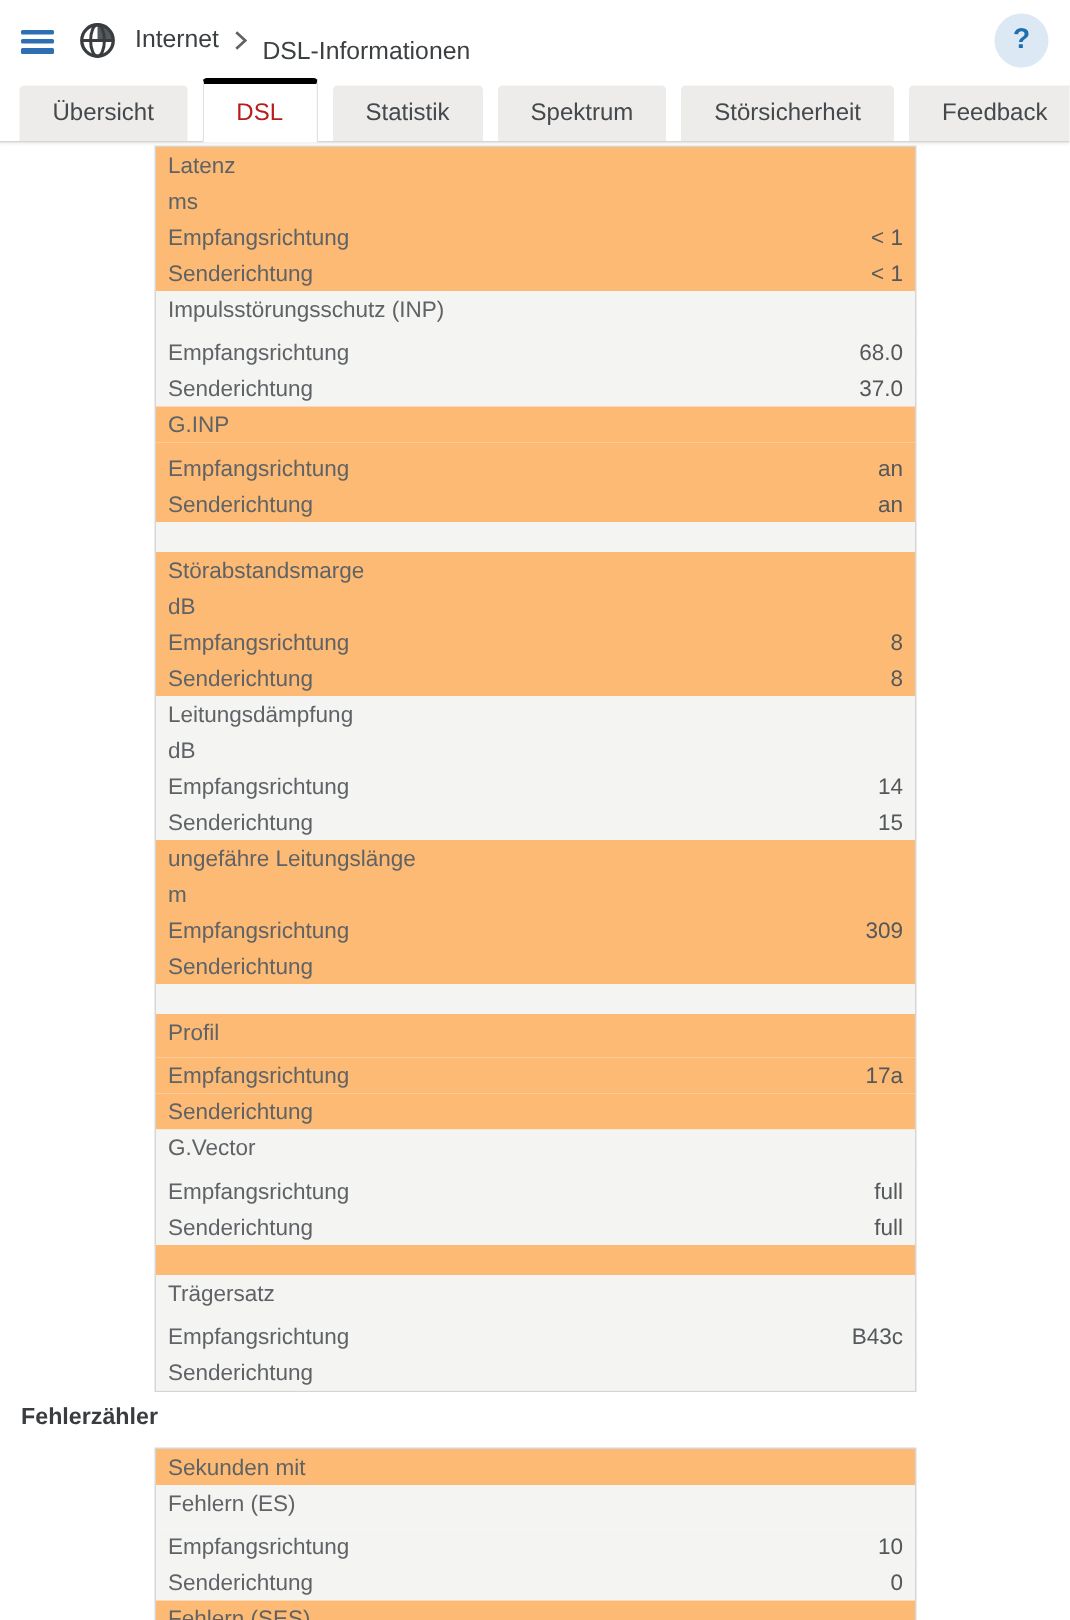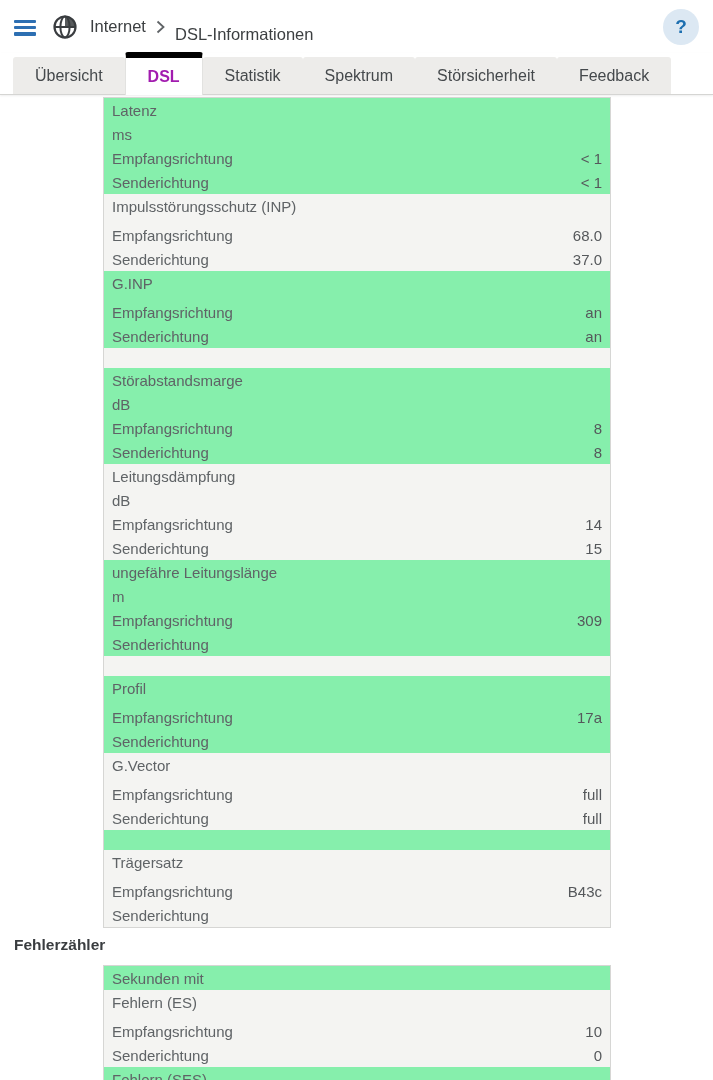--- a/index.html
+++ b/index.html
@@ -42,21 +42,21 @@
     font-weight: bold;
     font-family: "Liberation Sans", sans-serif;
     display: flex; align-items: center; justify-content: center;
     cursor: pointer;
   }
 
   
   .tabs {
     display: flex;
     align-items: flex-end;
-    gap: 0;
+    gap: 10px;
     padding: 0 13px;
     height: 42px;
     border-bottom: 1px solid #d5d5d3;
     box-shadow: 0 1px 2px rgba(0,0,0,0.07);
     position: relative;
     background: #ffffff;
   }
   .tab {
     height: 37px;
     background: #edecea;
@@ -64,49 +64,48 @@
     display: flex; align-items: center; justify-content: center;
     padding: 0 22px;
     font-size: 16px;
     color: #45494c;
     cursor: pointer;
     white-space: nowrap;
   }
   .tab.active {
     height: 43px;
     background: #ffffff;
-    border-top: 6px solid #000000;
+    border-top: 4px solid #000000;
     border-left: 1px solid #e2e2e0;
     border-right: 1px solid #e2e2e0;
     margin-bottom: -1px;
     position: relative;
     z-index: 2;
-    color: #a21caf;
-    font-weight: bold;
+    color: #b91c1c;
   }
 
   
   .content { position: relative; width: 713px; }
   .dtable {
     margin-left: 103px;
     width: 508px;
     border: 1px solid #d6d6d4;
     background: #ffffff;
   }
   .dtable.first { margin-top: 2px; }
   .trow {
     height: 24px;
     display: flex;
     align-items: center;
     justify-content: space-between;
     padding: 0 8px;
     font-size: 15px;
   }
   .trow.g { background: #f4f4f2; }
-  .trow.w { background: #86efac; }
+  .trow.w { background: #fdba74; }
   .trow.short { height: 5px; }
   .trow.sep { height: 20px; }
   .tlabel { color: #5f6366; white-space: nowrap; }
   .tvalue { color: #55585b; white-space: nowrap; }
 
   .section-heading {
     margin: 7px 0 10px 14px;
     font-size: 15.5px;
     font-weight: bold;
     color: #3a3d40;

